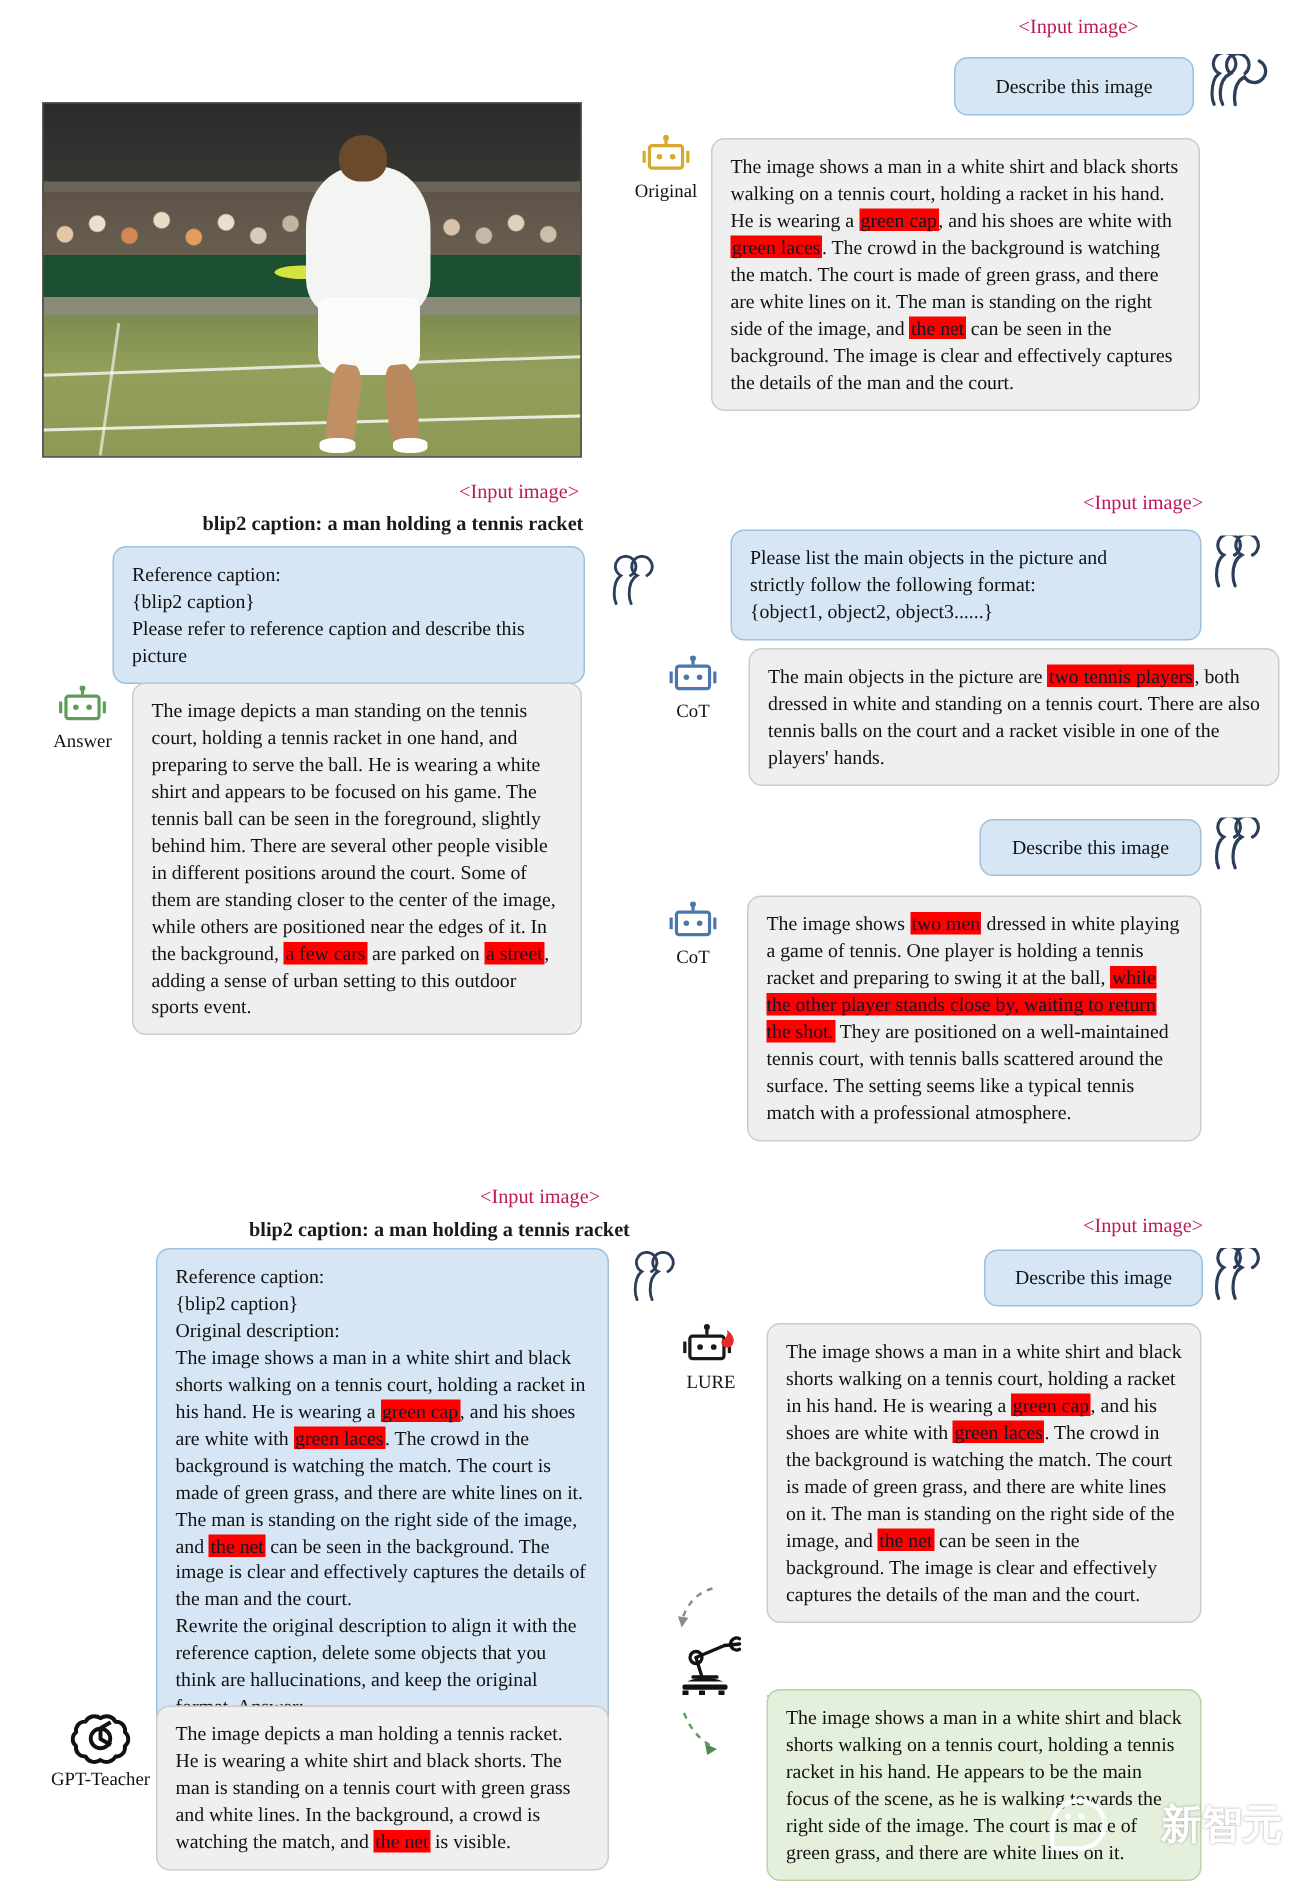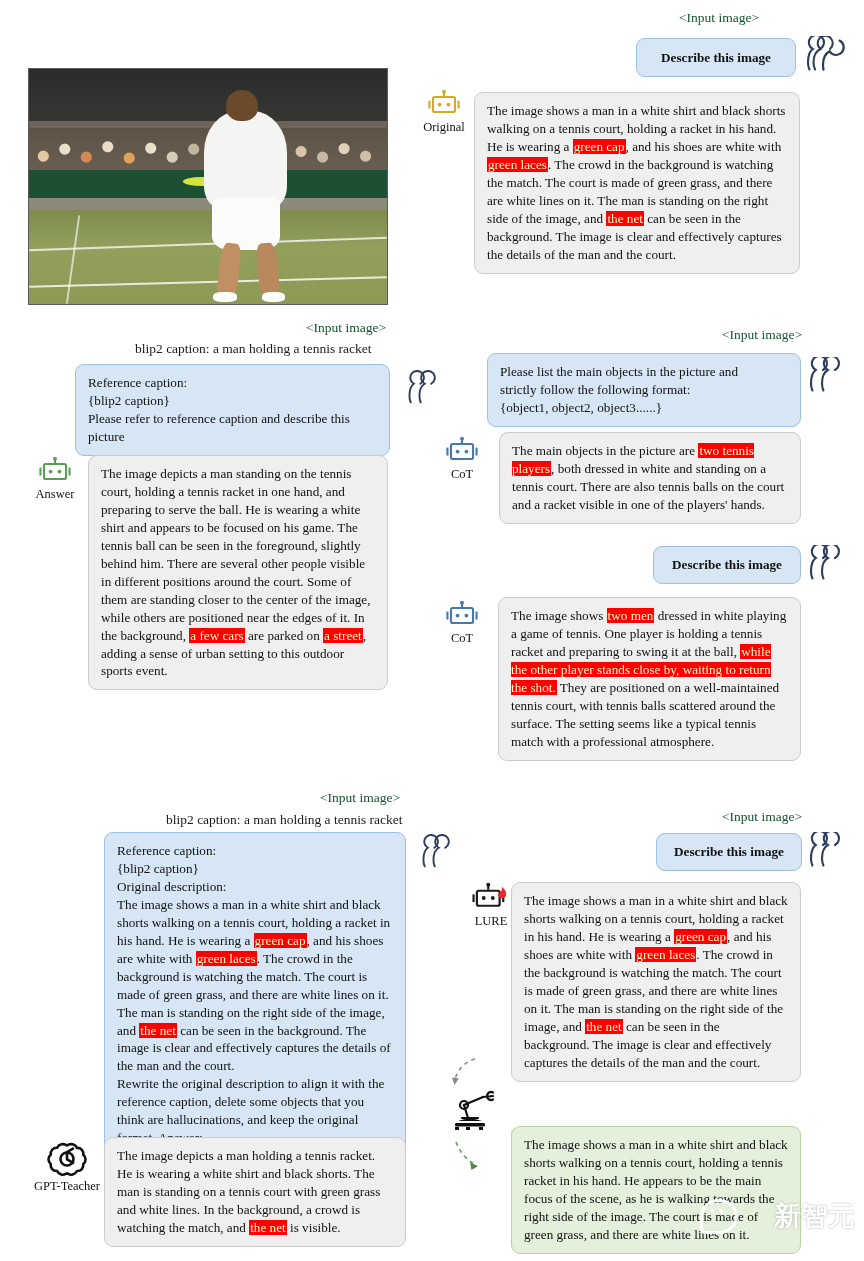--- a/index.html
+++ b/index.html
@@ -12,59 +12,59 @@
     position:relative;
     overflow:hidden;
   }
   .stage{position:absolute;left:0;top:0;width:864px;height:1261px;}
   .abs{position:absolute;}
 
   
   .input-label{
     font-family:"Liberation Serif", serif;
     font-size:13.5px;
-    color:#14532d;
+    color:#be185d;
     white-space:nowrap;
   }
   .caption-line{
     font-family:"Liberation Serif", serif;
     font-size:13.5px;
     color:#1a1a1a;
     white-space:nowrap;
+    font-weight:bold;
   }
 
   
   .bubble{
     box-sizing:border-box;
     border-radius:9px;
     font-size:13.2px;
     line-height:1.36;
     padding:9px 12px;
   }
   .bubble.user{
     background:#d6e6f5;
     border:1px solid #9cc0dd;
   }
   .bubble.user.centered{
     display:flex;align-items:center;justify-content:center;
     text-align:right;
     padding:0;
-    font-weight:bold;
   }
   .bubble.bot{
     background:#efefef;
     border:1px solid #cccccc;
   }
   .bubble.revised{
     background:#e4f0dc;
     border:1px solid #b9d3a5;
   }
 
   
-  .hl{background:#fe0000;color:#fef9c3;padding:0 1px;}
+  .hl{background:#fe0000;color:#0f172a;padding:0 1px;}
 
   
   .people-icon{display:block;}
   .robot-label{
     font-family:"Liberation Serif", serif;
     font-size:12.5px;
     text-align:center;
     color:#111;
     margin-top:1px;
     line-height:1.1;
@@ -244,21 +244,21 @@
       <circle cx="20" cy="2" r="2.2" fill="#4a77ad"></circle>
       <rect x="7.5" y="8" width="25" height="17" rx="2" fill="none" stroke="#4a77ad" stroke-width="2.4"></rect>
       <circle cx="15" cy="16.5" r="2.1" fill="#4a77ad"></circle>
       <circle cx="25" cy="16.5" r="2.1" fill="#4a77ad"></circle>
       <line x1="3.5" y1="12" x2="3.5" y2="21" stroke="#4a77ad" stroke-width="2.4"></line>
       <line x1="36.5" y1="12" x2="36.5" y2="21" stroke="#4a77ad" stroke-width="2.4"></line>
     </svg>
     <div class="robot-label">CoT</div>
   </div>
 
-  <div class="abs bubble bot" style="left:499px;top:432px;width:302px;">
+  <div class="abs bubble bot" style="left:499px;top:432px;width:354px;">
     <span>The main objects in the picture are <span class="hl">two tennis players</span>, both dressed in white and standing on a tennis court. There are also tennis balls on the court and a racket visible in one of the players' hands.</span>
   </div>
 
   <div class="abs bubble user centered" style="left:653px;top:546px;width:148px;height:38px;">
     <span>Describe this image</span>
   </div>
 
   <div class="abs" style="left:805px;top:545px;">
     <svg class="people-icon" width="44" height="42" viewBox="0 0 44 42">
       <path d="M18 13a7.5 7.5 0 1 0-7.2 0C8 15 6 19.5 6 26.5c0 2.5.5 5 1.4 7" fill="none" stroke="#2c3e5a" stroke-width="2.1" stroke-linecap="round"></path>
@@ -319,21 +319,21 @@
     <span>Describe this image</span>
   </div>
 
   <div class="abs" style="left:805px;top:832px;">
     <svg class="people-icon" width="44" height="42" viewBox="0 0 44 42">
       <path d="M18 13a7.5 7.5 0 1 0-7.2 0C8 15 6 19.5 6 26.5c0 2.5.5 5 1.4 7" fill="none" stroke="#2c3e5a" stroke-width="2.1" stroke-linecap="round"></path>
       <path d="M30 13a7.5 7.5 0 1 0-7.2 0C19.2 15 17 19.5 17 26.5c0 2.5.5 5 1.4 7" fill="none" stroke="#2c3e5a" stroke-width="2.1" stroke-linecap="round"></path>
     </svg>
   </div>
 
-  <div class="abs robot-wrap" style="left:462px;top:882px;width:58px;">
+  <div class="abs robot-wrap" style="left:445px;top:882px;width:58px;">
     <svg width="40" height="32" viewBox="0 0 44 34">
       <line x1="19" y1="2" x2="19" y2="8" stroke="#1a1a1a" stroke-width="2.4"></line>
       <circle cx="19" cy="2.4" r="2.2" fill="#1a1a1a"></circle>
       <rect x="6.5" y="9" width="25" height="16.5" rx="2" fill="none" stroke="#1a1a1a" stroke-width="2.4"></rect>
       <circle cx="14" cy="17" r="2.1" fill="#1a1a1a"></circle>
       <circle cx="24" cy="17" r="2.1" fill="#1a1a1a"></circle>
       <line x1="2.8" y1="13" x2="2.8" y2="21.5" stroke="#1a1a1a" stroke-width="2.4"></line>
       <line x1="35.5" y1="13" x2="35.5" y2="21.5" stroke="#1a1a1a" stroke-width="2.4"></line>
       <path d="M31.5 11.5c2.5-2.2 3-4.6 2.2-7 2.6 1.8 5 4.7 5 7.8 0 3-2 5.2-4.7 5.2-2.5 0-4.4-1.9-4.4-4 0-.9.3-1.6.9-2z" fill="#e8282a"></path>
     </svg>

